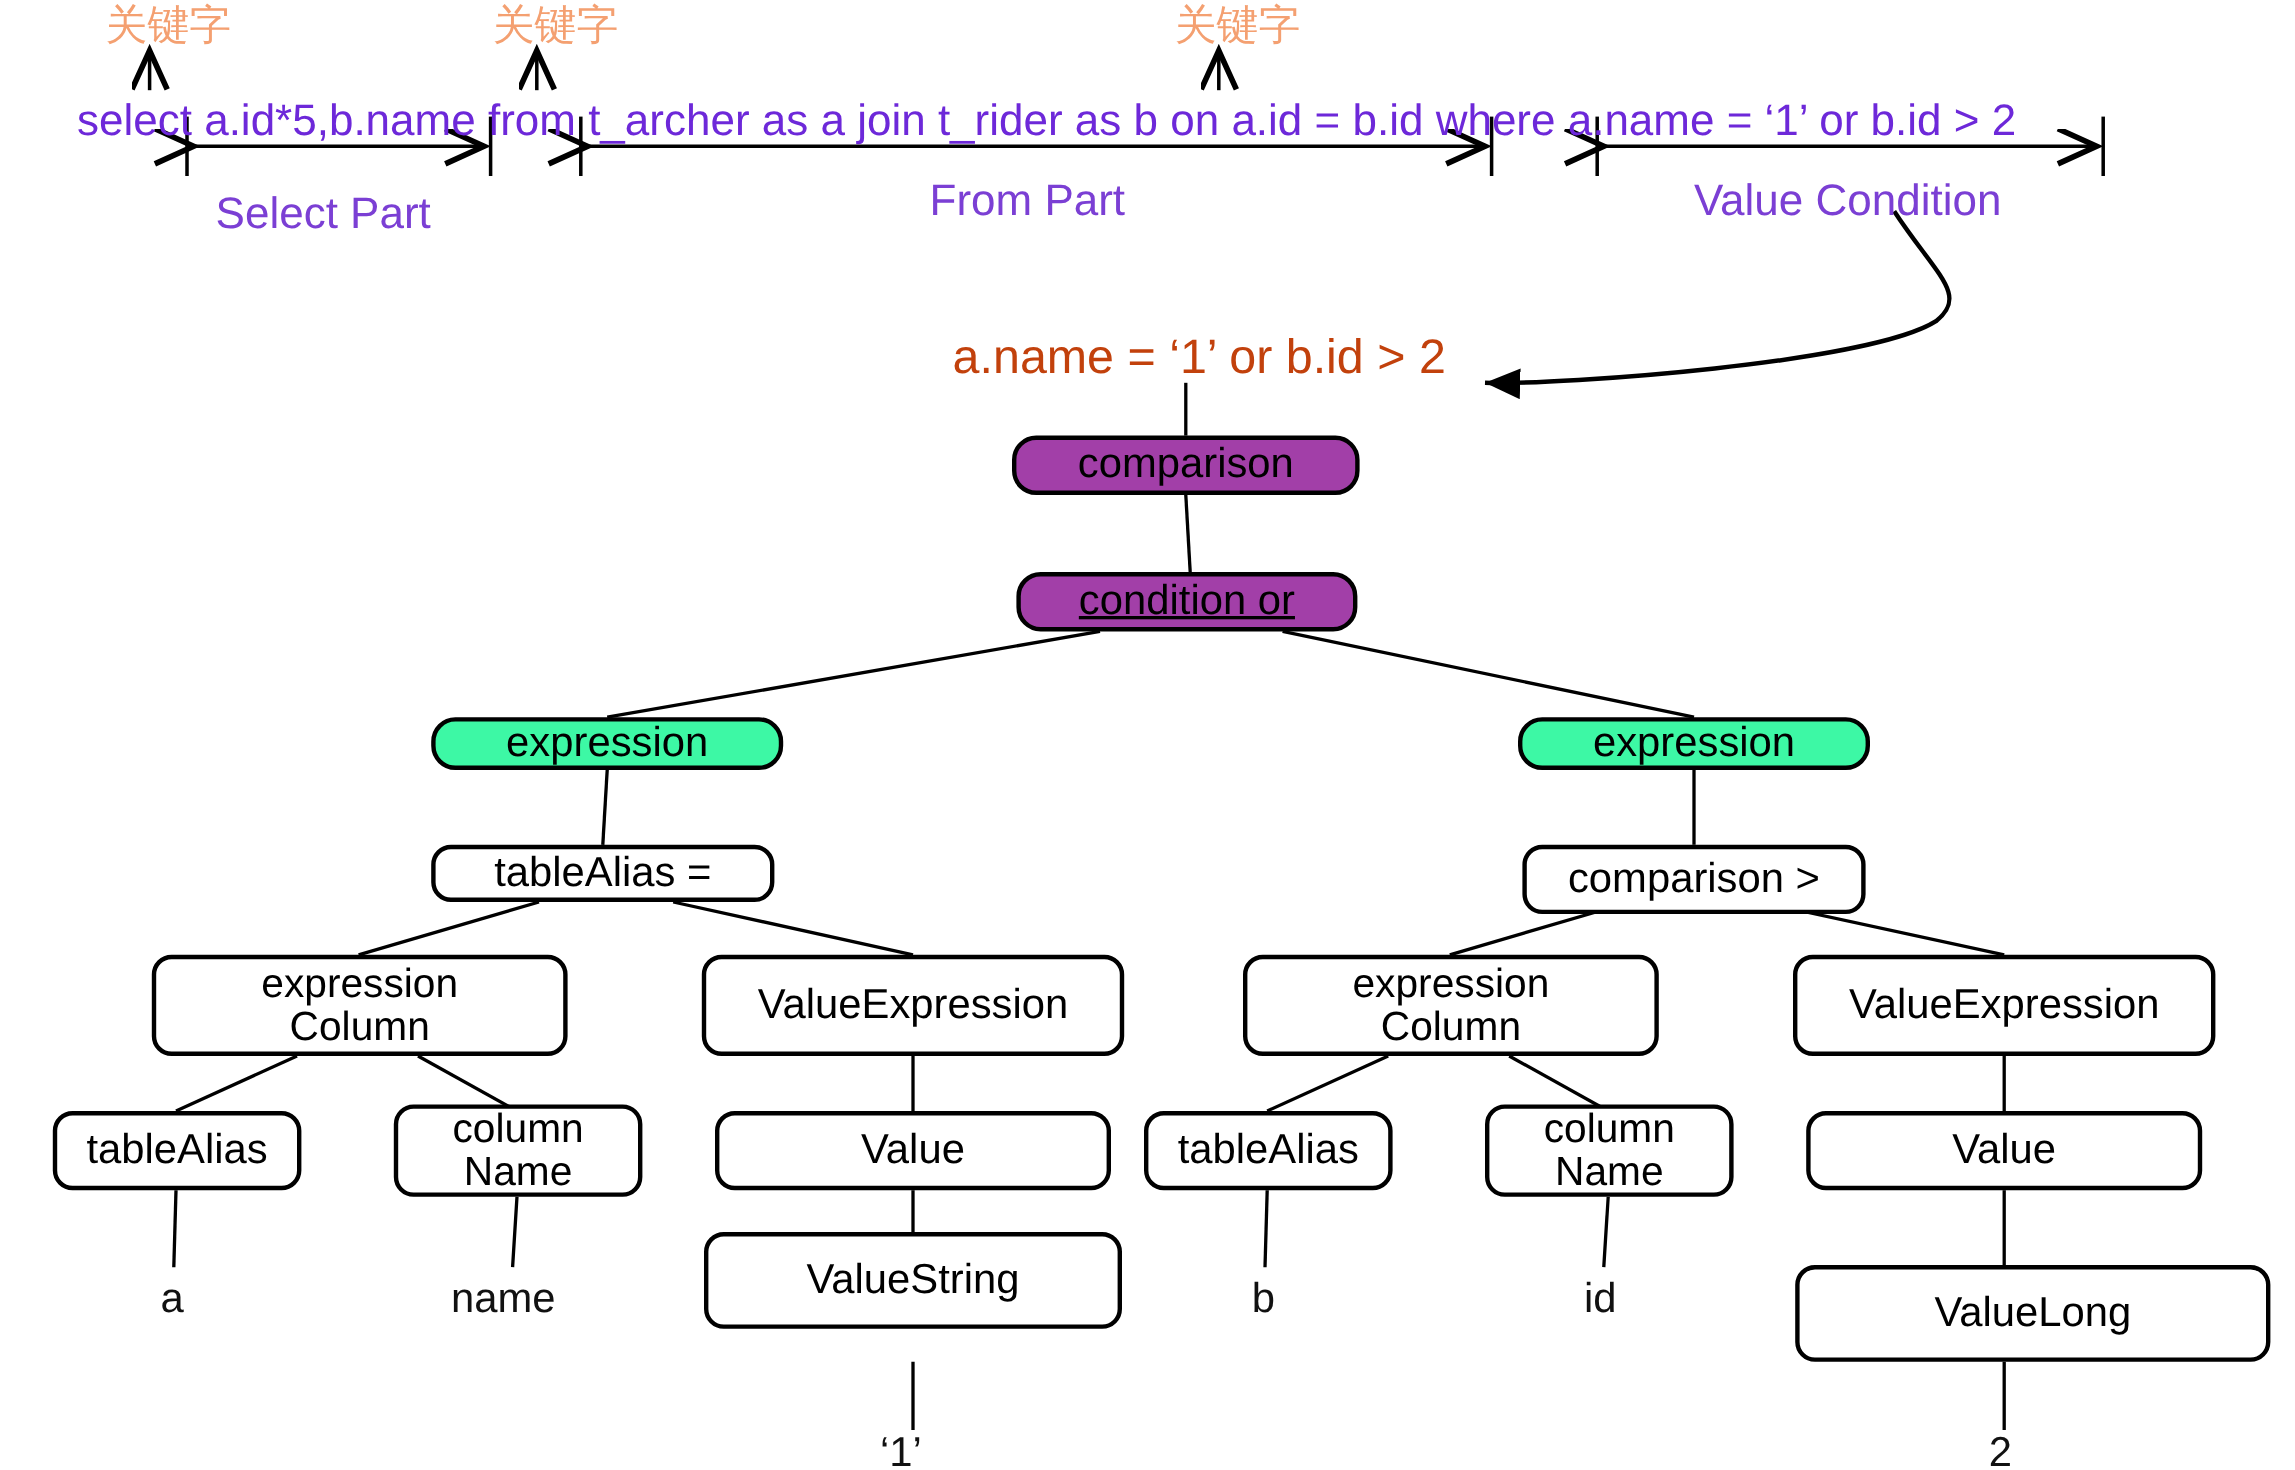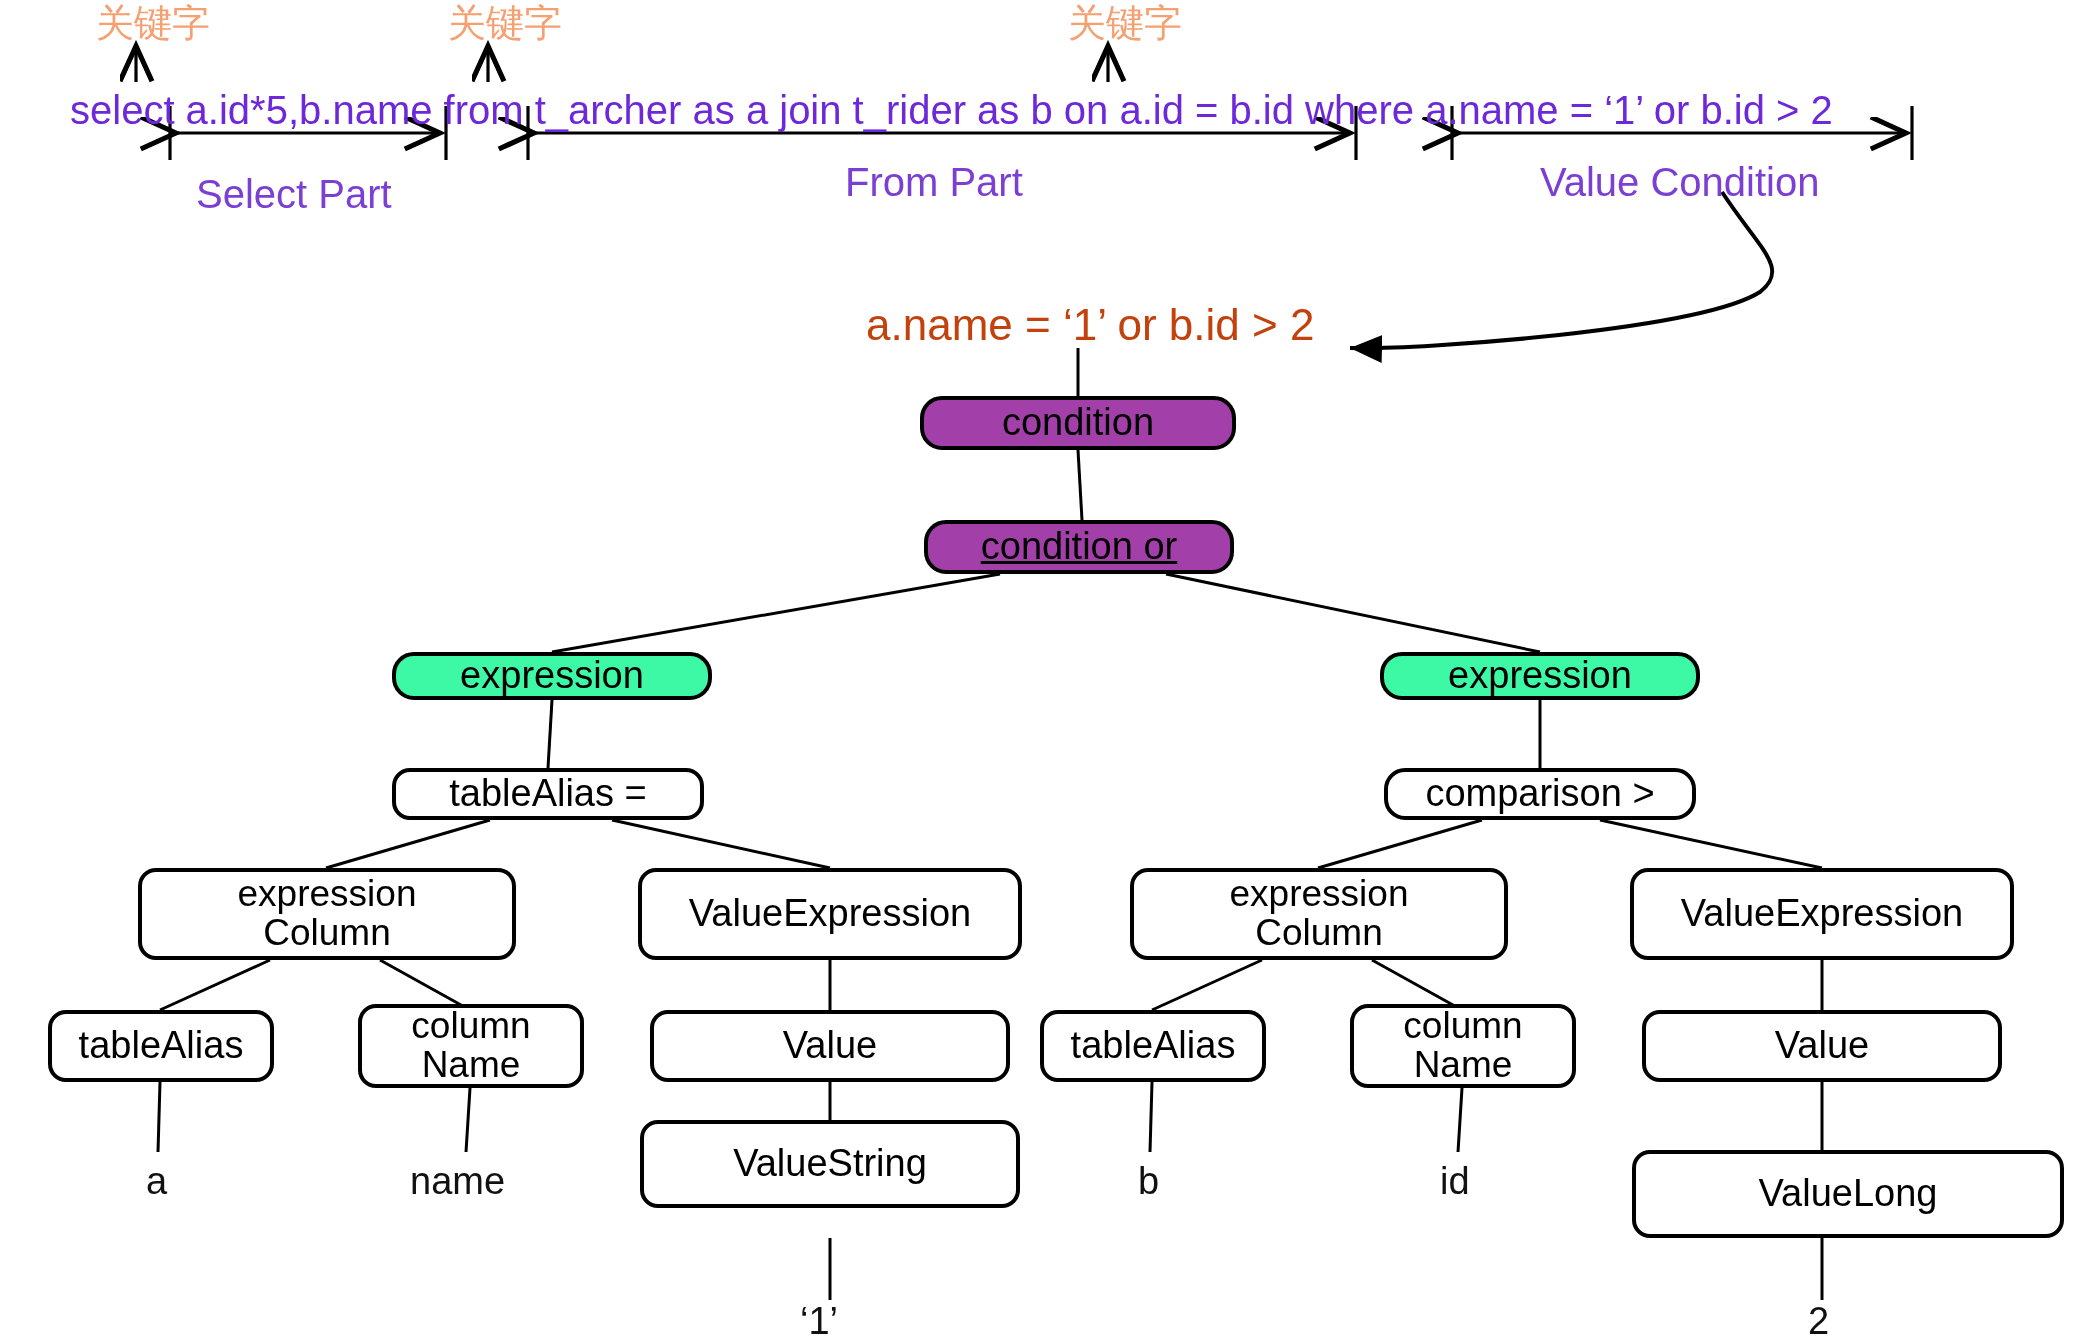--- a/index.html
+++ b/index.html
@@ -130,40 +130,40 @@
 
   <div class="txt sqlline" style="left:70px;top:88px;">select a.id*5,b.name from t_archer as a join t_rider as b on a.id = b.id where a.name = ‘1’ or b.id &gt; 2</div>
 
   <div class="txt part-label" style="left:196px;top:172px;">Select Part</div>
   <div class="txt part-label" style="left:845px;top:160px;">From Part</div>
   <div class="txt part-label" style="left:1540px;top:160px;">Value Condition</div>
 
   <div class="txt wherexpr" style="left:866px;top:300px;">a.name = ‘1’ or b.id &gt; 2</div>
 
   <div class="node purple" style="left:920px;top:396px;width:316px;height:54px;">
-    <span>condition</span>
+    <span>comparison</span>
   </div>
 
   <div class="node purple" style="left:924px;top:520px;width:310px;height:54px;text-decoration:underline;">
     <span>condition or</span>
   </div>
 
   <div class="node green" style="left:392px;top:652px;width:320px;height:48px;">
     <span>expression</span>
   </div>
 
   <div class="node green" style="left:1380px;top:652px;width:320px;height:48px;">
     <span>expression</span>
   </div>
 
   <div class="node" style="left:392px;top:768px;width:312px;height:52px;">
     <span>tableAlias =</span>
   </div>
 
-  <div class="node" style="left:1384px;top:768px;width:312px;height:52px;border-radius:21px;">
+  <div class="node" style="left:1384px;top:768px;width:312px;height:63px;">
     <span>comparison &gt;</span>
   </div>
 
   <div class="node two" style="left:138px;top:868px;width:378px;height:92px;flex-direction:column;">
     <span>expression</span>
     <span>Column</span>
   </div>
 
   <div class="node" style="left:638px;top:868px;width:384px;height:92px;">
     <span>ValueExpression</span>

